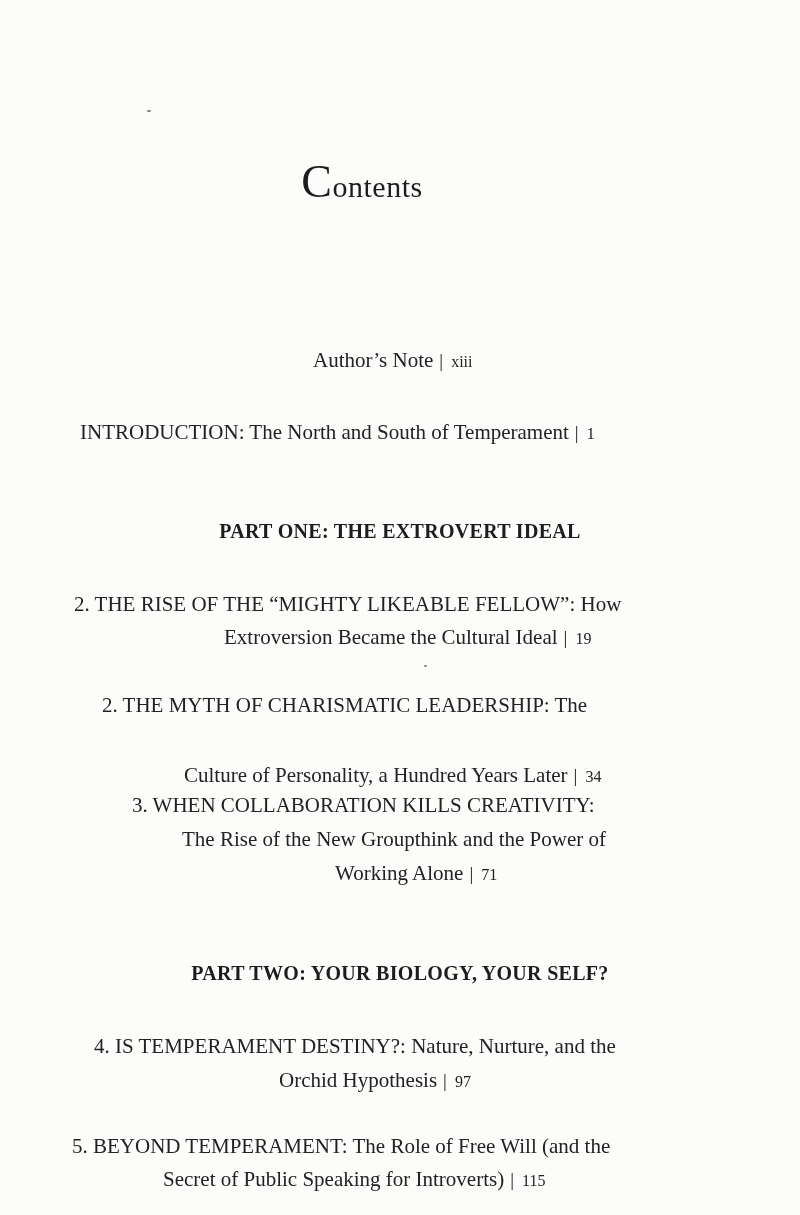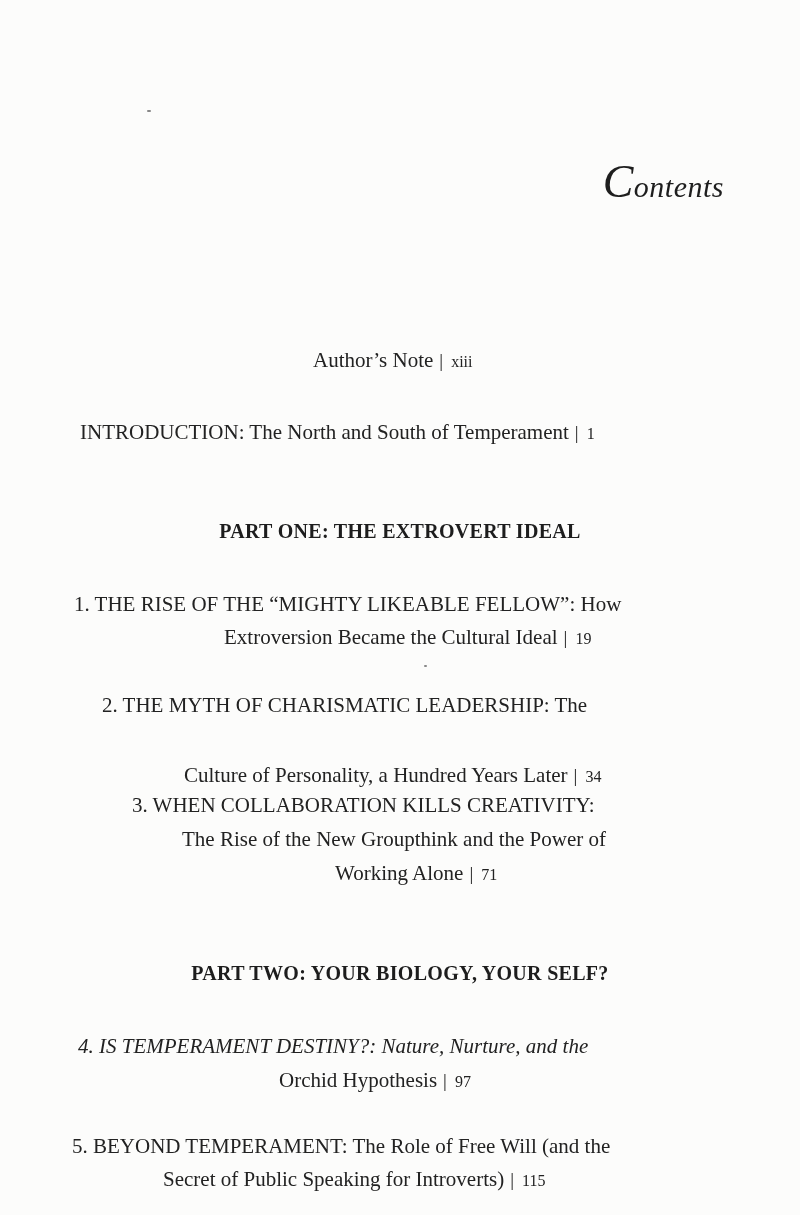--- a/index.html
+++ b/index.html
@@ -1,22 +1,22 @@
 <!DOCTYPE html>
 <html><head>
 <meta charset="utf-8">
 <style>
   html, body { margin:0; padding:0; }
   body {
     width:800px; height:1215px; background:#fcfcfb; position:relative; overflow:hidden;
     font-family:"Liberation Serif","DejaVu Serif",serif; color:#222;
   }
   .title {
-    position:absolute; left:0; width:724px; top:155px; text-align:right;
-    font-size:30px; color:#1e1e1e; letter-spacing:0.5px;font-style:italic;
+    position:absolute; left:0; width:724px; top:155px; text-align:center;
+    font-size:30px; color:#1e1e1e; letter-spacing:0.5px;
   }
   .title .cap { font-size:46px; }
   .line { position:absolute; white-space:nowrap; font-size:21px; color:#222; }
   .pg { font-size:16px; }
   .bar { font-size:19px; margin:0 8px 0 6px; }
   .part { position:absolute; left:0; width:800px; text-align:center; font-weight:bold; font-size:20px; letter-spacing:0.3px; color:#1d1d1d; }
   .speck { position:absolute; width:4px; height:2px; background:#888; border-radius:1px; }
 </style>
 </head>
 <body>
@@ -29,39 +29,39 @@
   <span>Author’s Note</span><span class="bar">|</span><span class="pg">xiii</span>
 </div>
 
 <div class="line" style="left:80px;top:420px;">
   <span>INTRODUCTION: The North and South of Temperament</span><span class="bar">|</span><span class="pg">1</span>
 </div>
 
 <div class="part" style="top:520px;">PART ONE: THE EXTROVERT IDEAL</div>
 
 <div>
-  <div class="line" style="left:74px;top:592px;">1. THE RISE OF THE “MIGHTY LIKEABLE FELLOW”: How</div>
+  <div class="line" style="left:74px;top:592px;">2. THE RISE OF THE “MIGHTY LIKEABLE FELLOW”: How</div>
   <div class="line" style="left:224px;top:625px;"><span>Extroversion Became the Cultural Ideal</span><span class="bar">|</span><span class="pg">19</span></div>
 </div>
 <div class="speck" style="left:424px;top:665px;width:3px;"></div>
 
 <div>
   <div class="line" style="left:102px;top:693px;">2. THE MYTH OF CHARISMATIC LEADERSHIP: The</div>
   <div class="line" style="left:184px;top:727px;margin-top:36px;"><span>Culture of Personality, a Hundred Years Later</span><span class="bar">|</span><span class="pg">34</span></div>
 </div>
 
 <div>
   <div class="line" style="left:132px;top:793px;">3. WHEN COLLABORATION KILLS CREATIVITY:</div>
   <div class="line" style="left:182px;top:827px;">The Rise of the New Groupthink and the Power of</div>
   <div class="line" style="left:335px;top:861px;"><span>Working Alone</span><span class="bar">|</span><span class="pg">71</span></div>
 </div>
 
 <div class="part" style="top:962px;">PART TWO: YOUR BIOLOGY, YOUR SELF?</div>
 
 <div>
-  <div class="line" style="left:78px;top:1034px;font-style:italic;">4. IS TEMPERAMENT DESTINY?: Nature, Nurture, and the</div>
+  <div class="line" style="left:94px;top:1034px;">4. IS TEMPERAMENT DESTINY?: Nature, Nurture, and the</div>
   <div class="line" style="left:279px;top:1068px;text-align:right;"><span>Orchid Hypothesis</span><span class="bar">|</span><span class="pg">97</span></div>
 </div>
 
 <div>
   <div class="line" style="left:72px;top:1134px;">5. BEYOND TEMPERAMENT: The Role of Free Will (and the</div>
   <div class="line" style="left:163px;top:1167px;"><span>Secret of Public Speaking for Introverts)</span><span class="bar">|</span><span class="pg">115</span></div>
 </div>
 
 </body></html>

